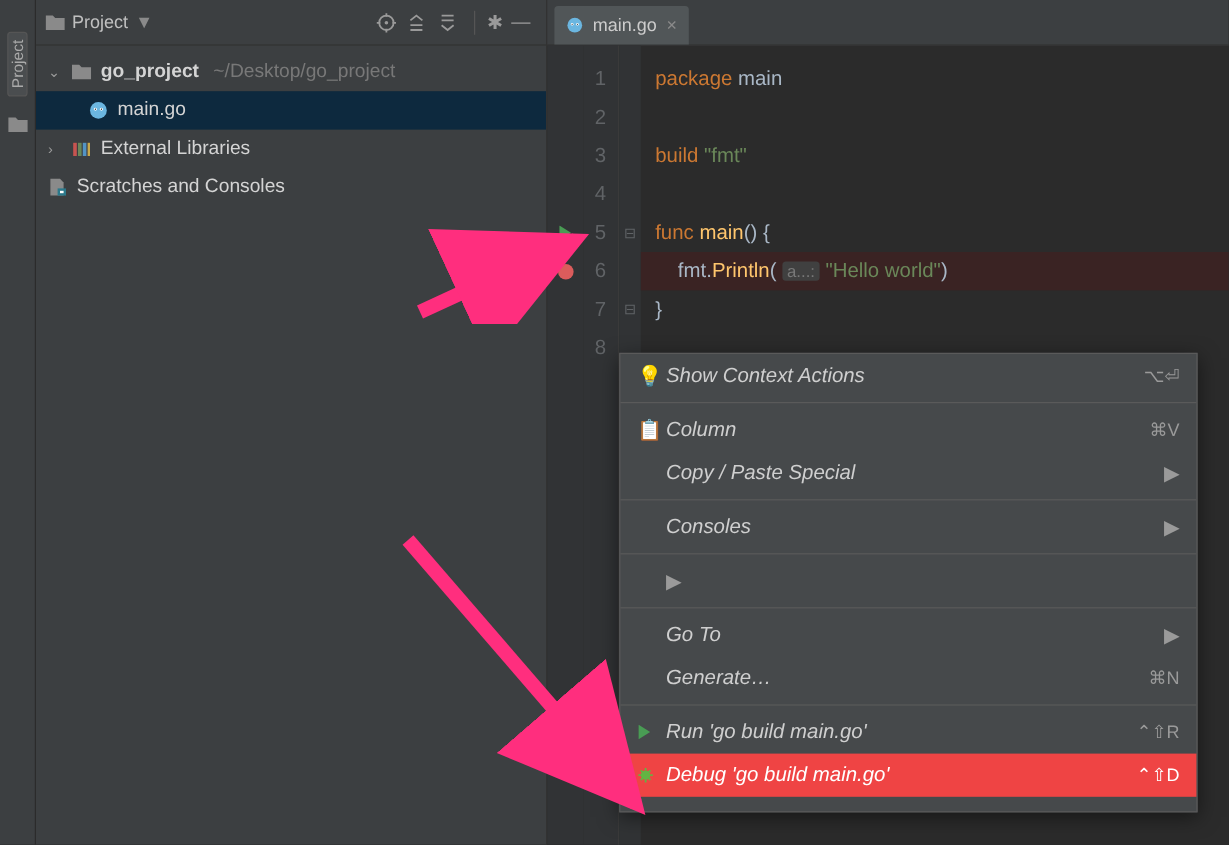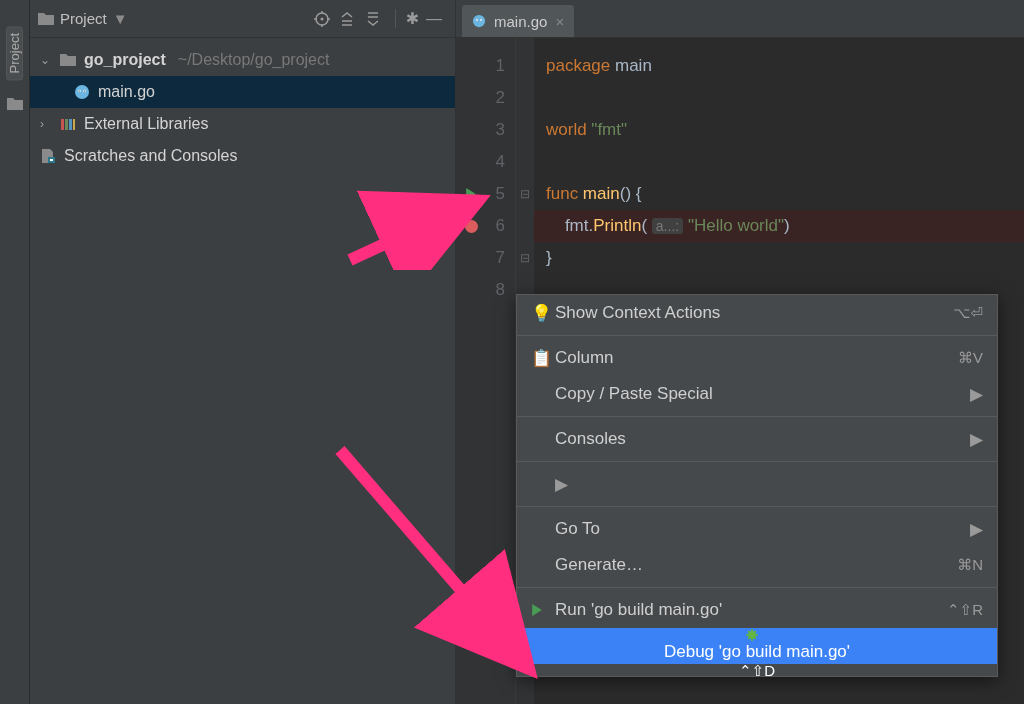--- a/index.html
+++ b/index.html
@@ -48,25 +48,25 @@
 .kw { color:#cc7832; }
 .id { color:#ffc66d; }
 .str { color:#6a8759; }
 .pln { color:#a9b7c6; }
 .hint { background:#404040; color:#787878; border-radius:3px; padding:0 4px; font-size:14px; }
 
 
 .ctxmenu { position:absolute; left:516px; top:294px; width:482px; background:#46494b; border:1px solid #5a5a5a; box-shadow:0 4px 16px rgba(0,0,0,.5); font-size:17px; color:#cfcfcf; z-index:50; }
 .ctxmenu .item { height:36px; display:flex; align-items:center; padding:0 14px; cursor:pointer; }
 .ctxmenu .item .mico { width:24px; color:#9a9a9a; }
-.ctxmenu .item .mlabel { flex:1; }
+.ctxmenu .item .mlabel { flex:1;font-style:italic; }
 .ctxmenu .item .short { color:#9a9a9a; font-size:15px; }
 .ctxmenu .item .sub { color:#9a9a9a; }
 .ctxmenu .sep { height:1px; background:#5a5a5a; margin:4px 0; }
-.ctxmenu .item.hi { background:#3b82f6; color:#fff;flex-direction:column; }
+.ctxmenu .item.hi { background:#ef4444; color:#fff; }
 .ctxmenu .item.hi .mico, .ctxmenu .item.hi .short { color:#fff; }
 .ctxmenu .bottom { height:12px; }
 
 
 .arrow-svg { position:absolute; pointer-events:none; z-index:100; }
 
 svg { display:block; }
 </style>
 </head>
 <body>
@@ -210,21 +210,21 @@
           <div></div>
           <div></div>
           <div></div>
         <div>⊟</div>
         <div></div>
         <div>⊟</div>
       </div>
       <div class="code">
         <div class="codeline"><span class="kw">package</span><span class="pln"> main</span></div>
         <div class="codeline"></div>
-        <div class="codeline"><span class="kw">world</span><span class="str"> "fmt"</span></div>
+        <div class="codeline"><span class="kw">build</span><span class="str"> "fmt"</span></div>
         <div class="codeline"></div>
         <div class="codeline"><span class="kw">func</span><span class="id"> main</span><span class="pln">() {</span></div>
         <div class="codeline bpline"><span class="pln">    fmt.</span><span class="id">Println</span><span class="pln">( </span><span class="hint">a...:</span><span class="str"> "Hello world"</span><span class="pln">)</span></div>
         <div class="codeline"><span class="pln">}</span></div>
         <div class="codeline"></div>
       </div>
     </div>
   </div>
 
 </div>

